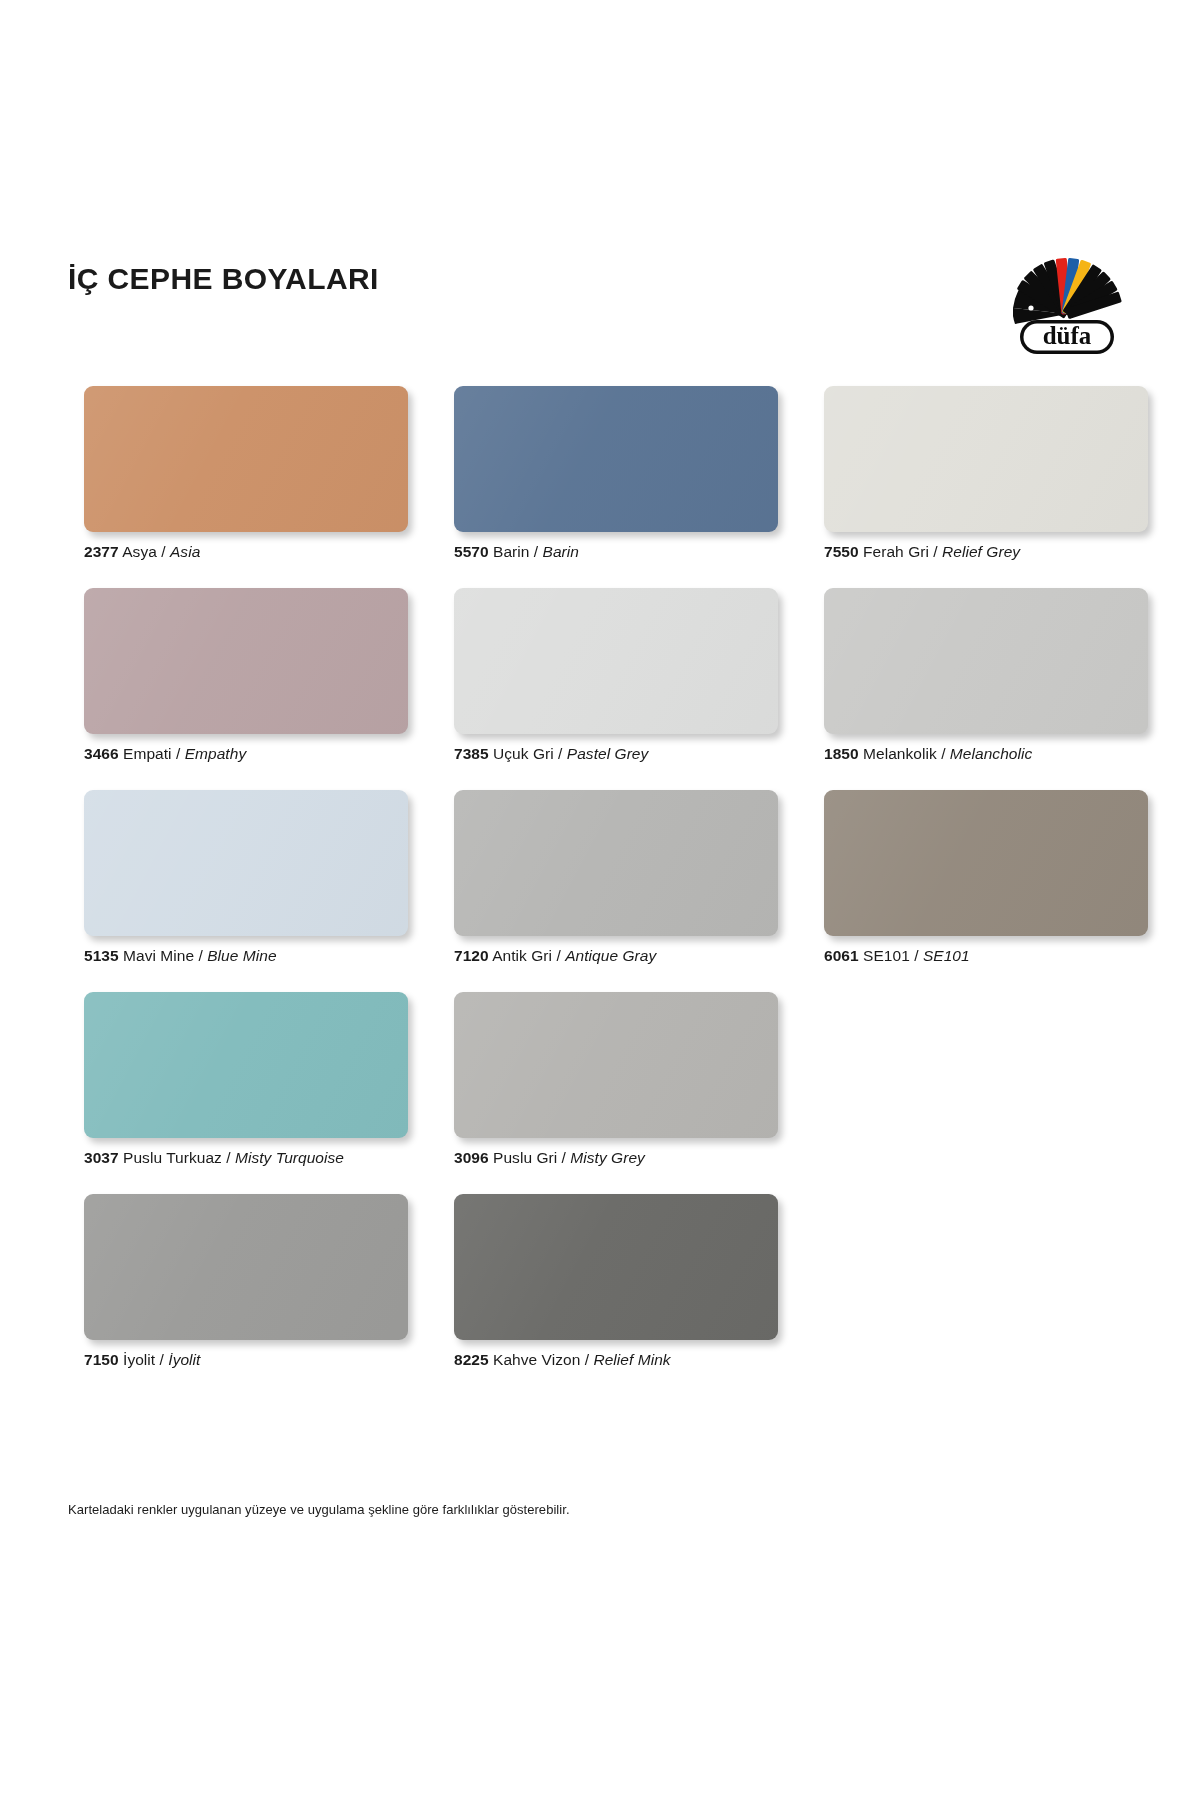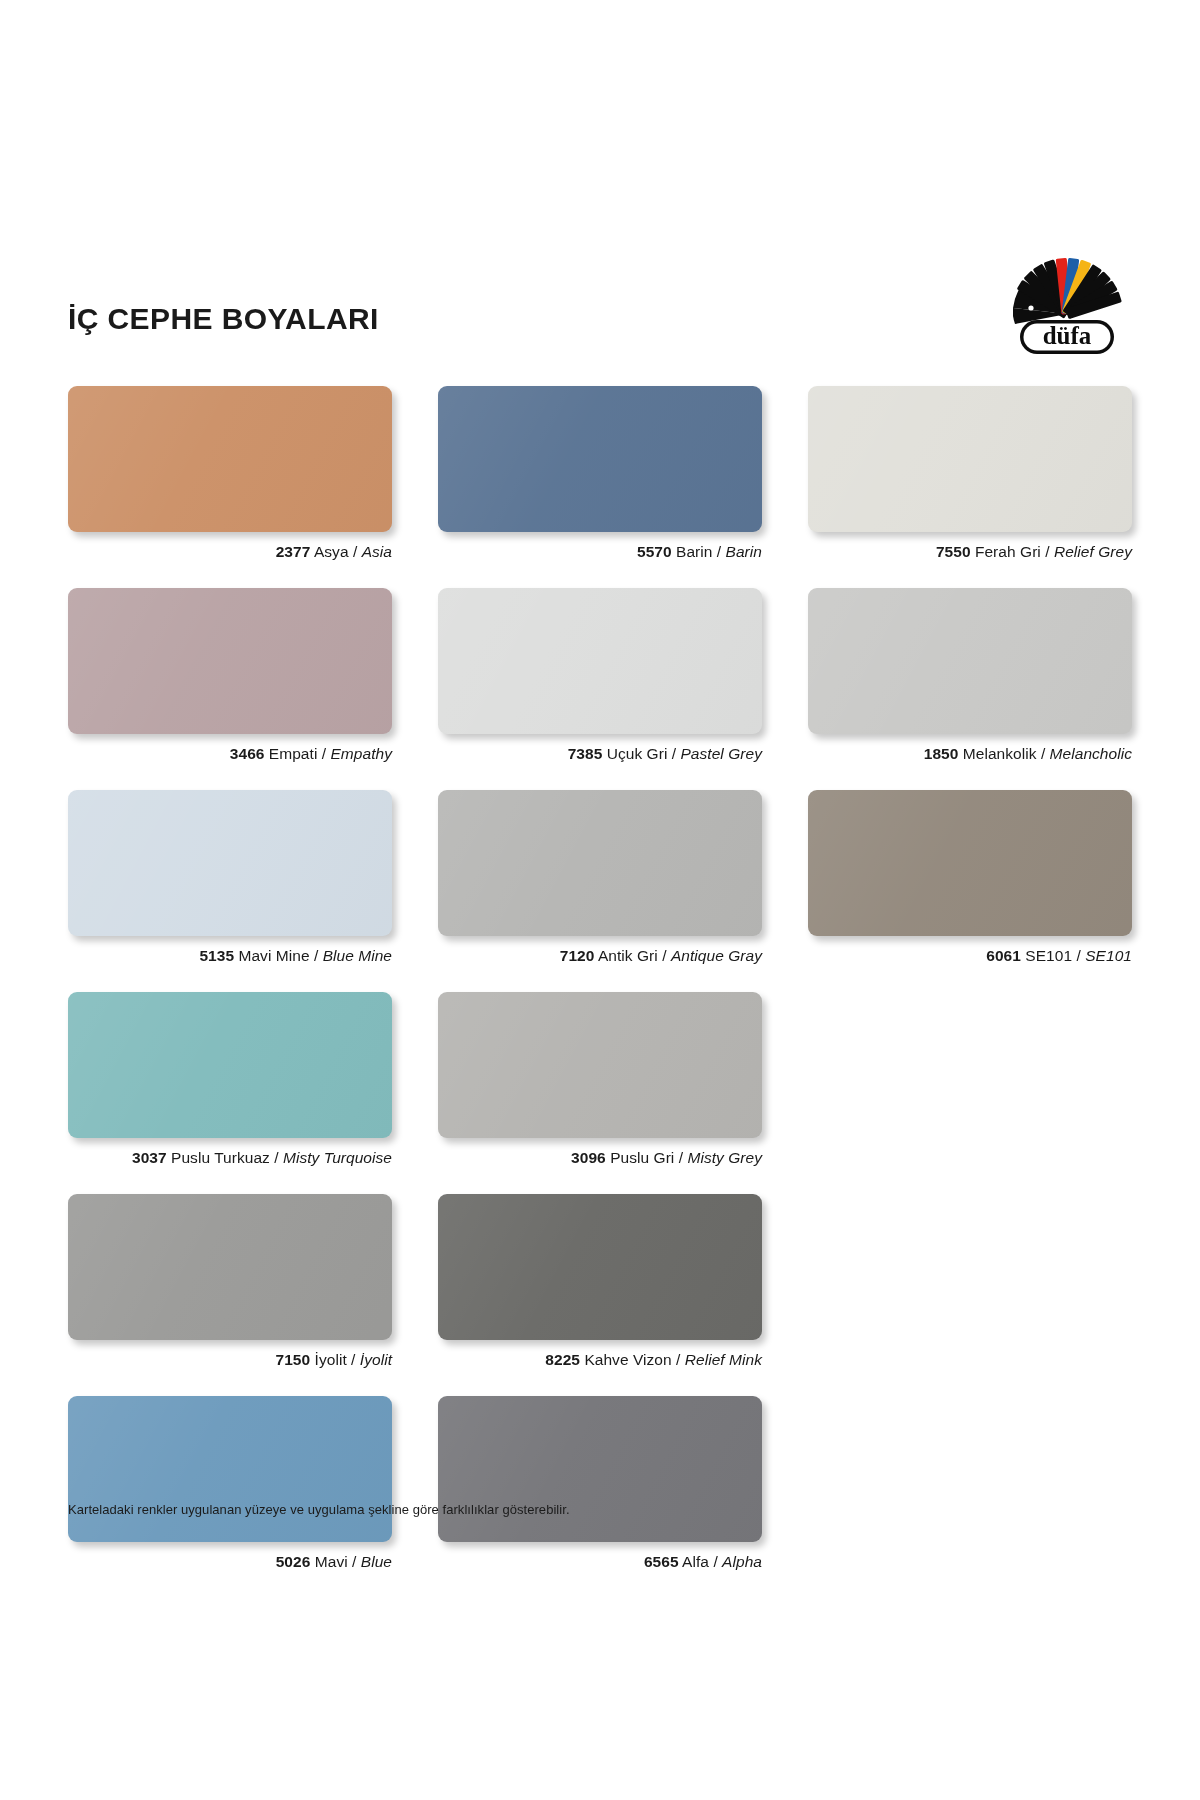--- a/index.html
+++ b/index.html
@@ -27,21 +27,20 @@
     left: 68px;
     top: 262px;
     right: 68px;
     height: 100px;
   }
 
   .title-block {
     position: absolute;
     left: 0;
     top: 0;
-    margin-top: 40px;
   }
 
   .main-title {
     font-size: 30px;
     font-weight: bold;
     letter-spacing: 0.4px;
     color: #1a1a1a;
     line-height: 1.12;
     white-space: nowrap;
   }
@@ -62,24 +61,23 @@
     right: 0;
     top: -10px;
     width: 130px;
     height: 108px;
   }
   .logo svg { display: block; width: 130px; height: 108px; }
 
   
   .grid {
     position: absolute;
-    left: 68px;
+    left: 84px;
     top: 386px;
     width: 1064px;
-    text-align: right;
   }
 
   .row {
     display: flex;
     gap: 46px;
     margin-bottom: 27px;
   }
 
   .cell {
     width: 324px;
@@ -236,28 +234,17 @@
       <div class="row">
         <div class="cell">
           <div class="chip" style="background: rgb(155, 155, 153);"></div>
           <div class="caption"><span class="code">7150</span> <span class="tr">İyolit</span> <span class="sep">/</span> <span class="en">İyolit</span></div>
         </div>
         <div class="cell">
           <div class="chip" style="background: rgb(106, 106, 103);"></div>
           <div class="caption"><span class="code">8225</span> <span class="tr">Kahve Vizon</span> <span class="sep">/</span> <span class="en">Relief Mink</span></div>
         </div>
       </div>
-      <div class="row">
-        <div class="cell">
-          <div class="chip" style="background: rgb(109, 155, 189);"></div>
-          <div class="caption"><span class="code">5026</span> <span class="tr">Mavi</span> <span class="sep">/</span> <span class="en">Blue</span></div>
-        </div>
-        <div class="cell">
-          <div class="chip" style="background: rgb(118, 118, 122);"></div>
-          <div class="caption"><span class="code">6565</span> <span class="tr">Alfa</span> <span class="sep">/</span> <span class="en">Alpha</span></div>
-        </div>
-        <div class="cell empty"></div>
-      </div>
     </div>
 
   <div class="footer-note">Karteladaki renkler uygulanan yüzeye ve uygulama şekline göre farklılıklar gösterebilir.</div>
 
 </div>
 
 </body></html>

